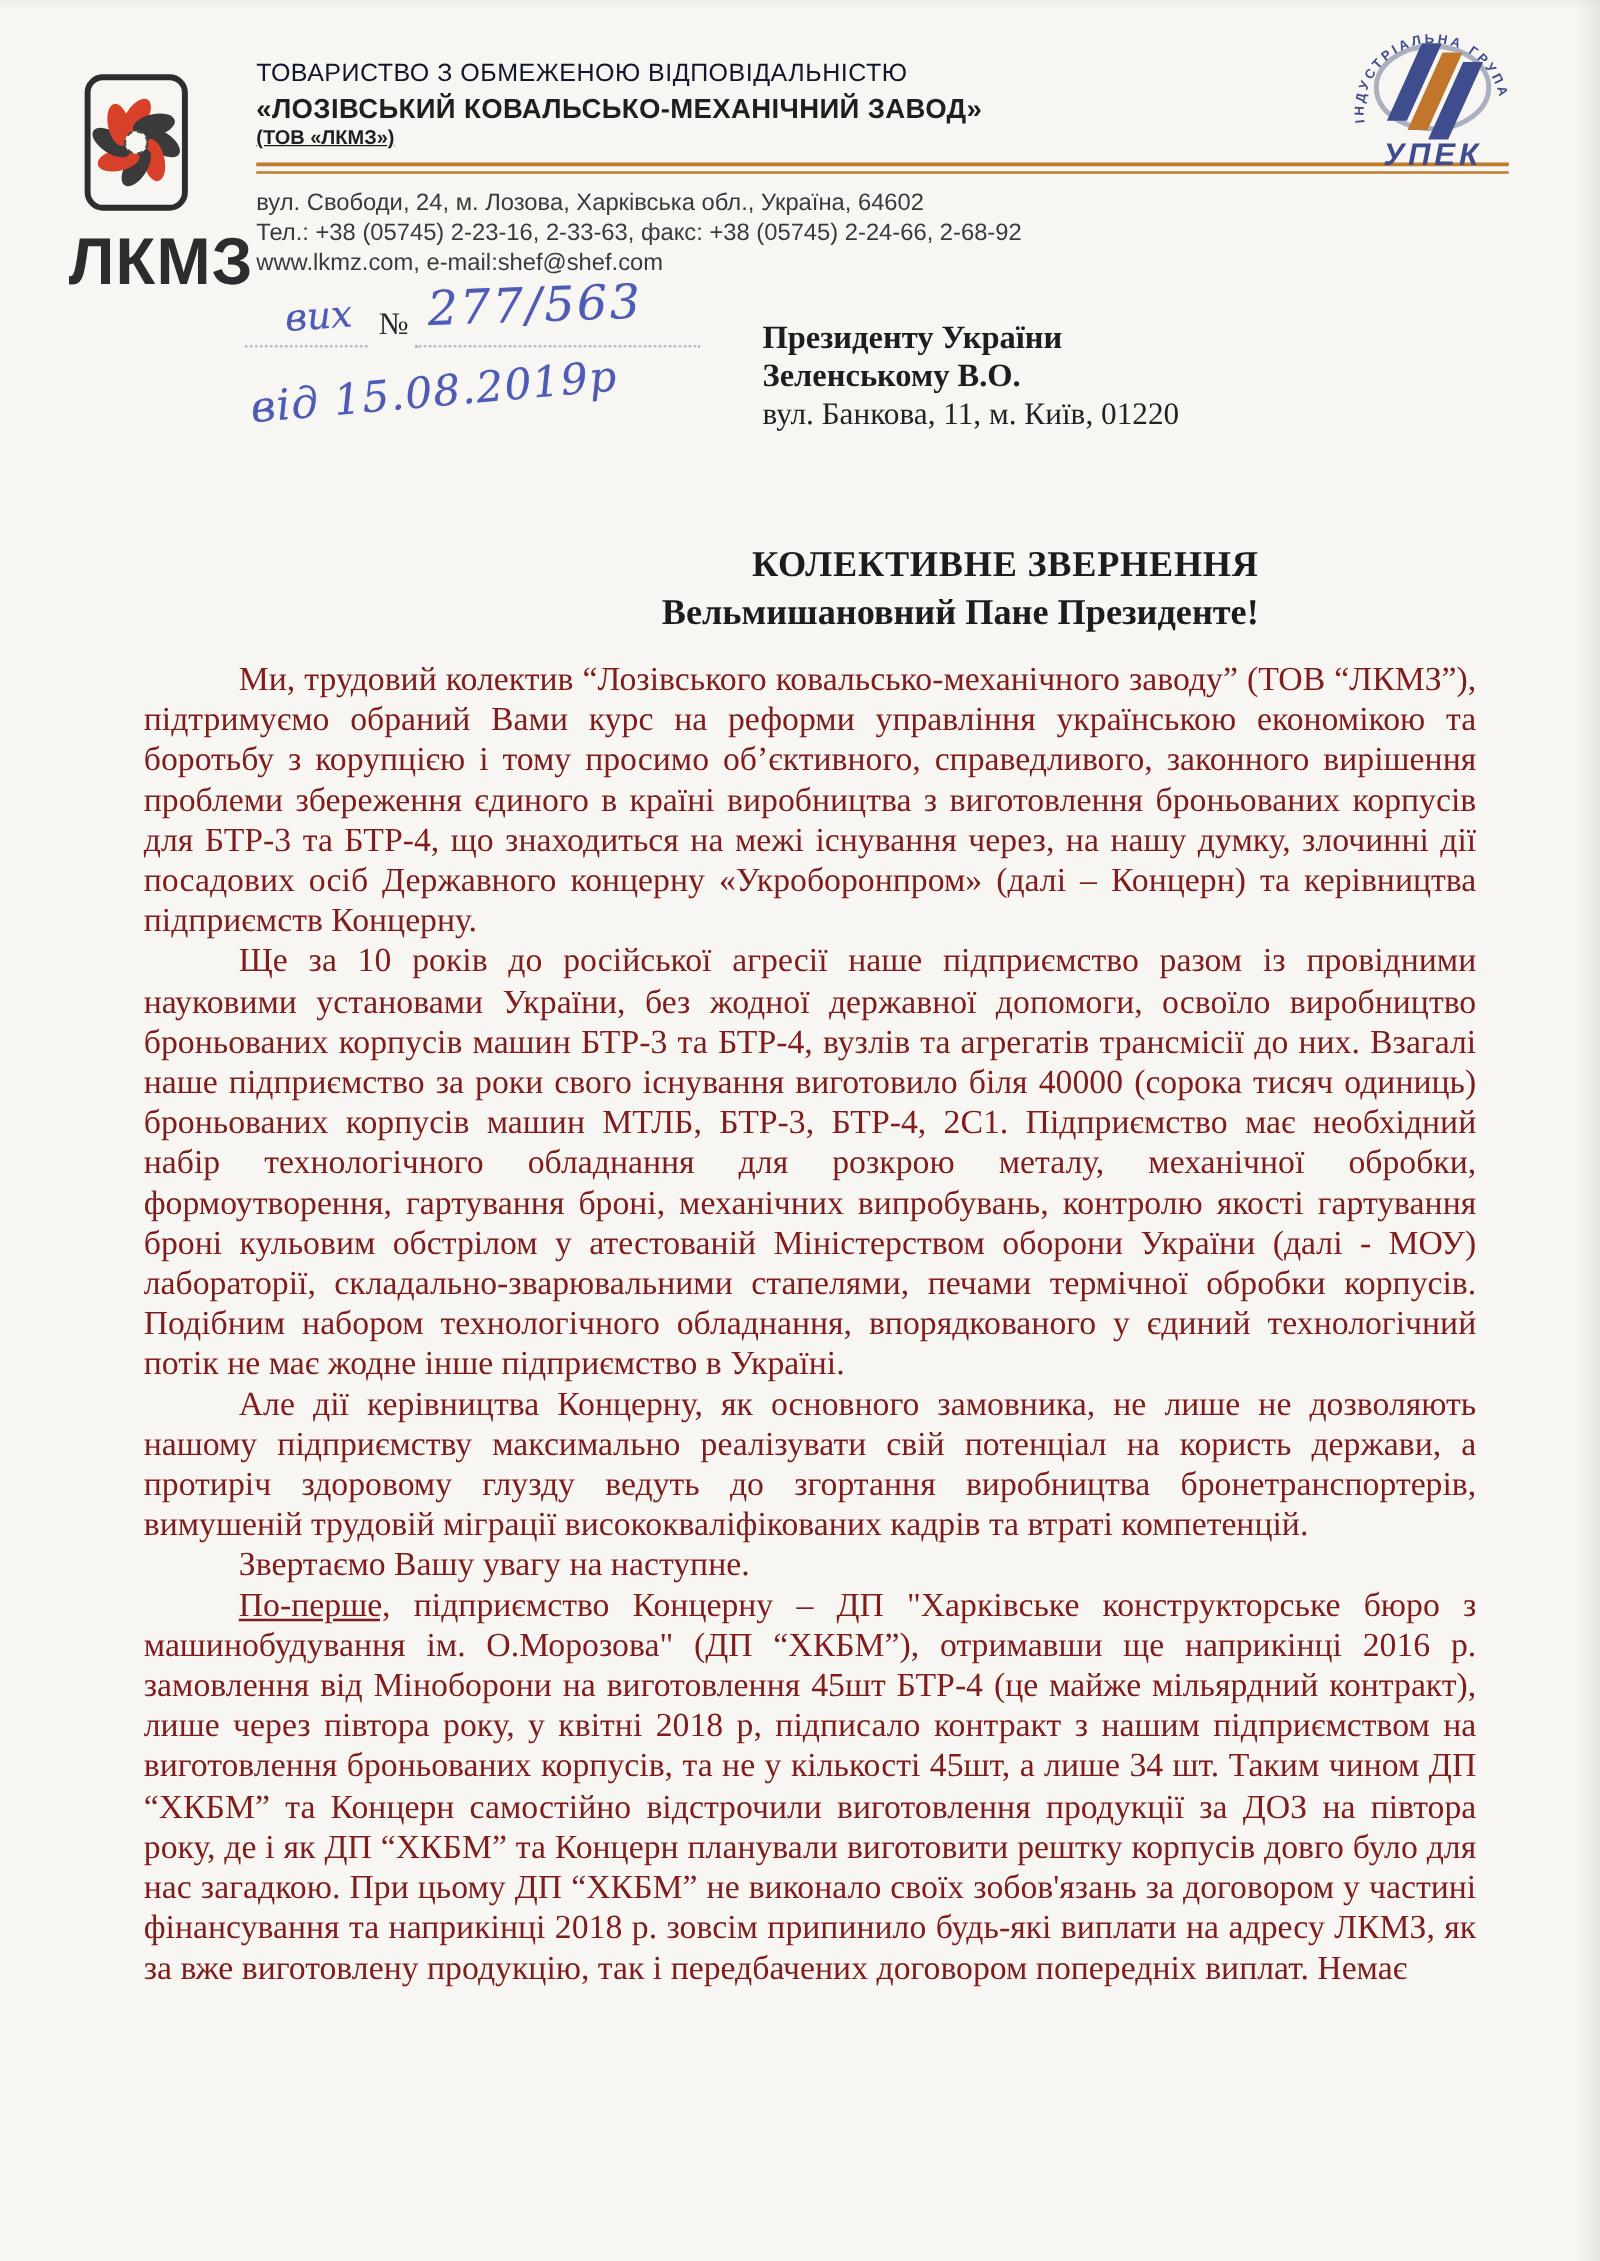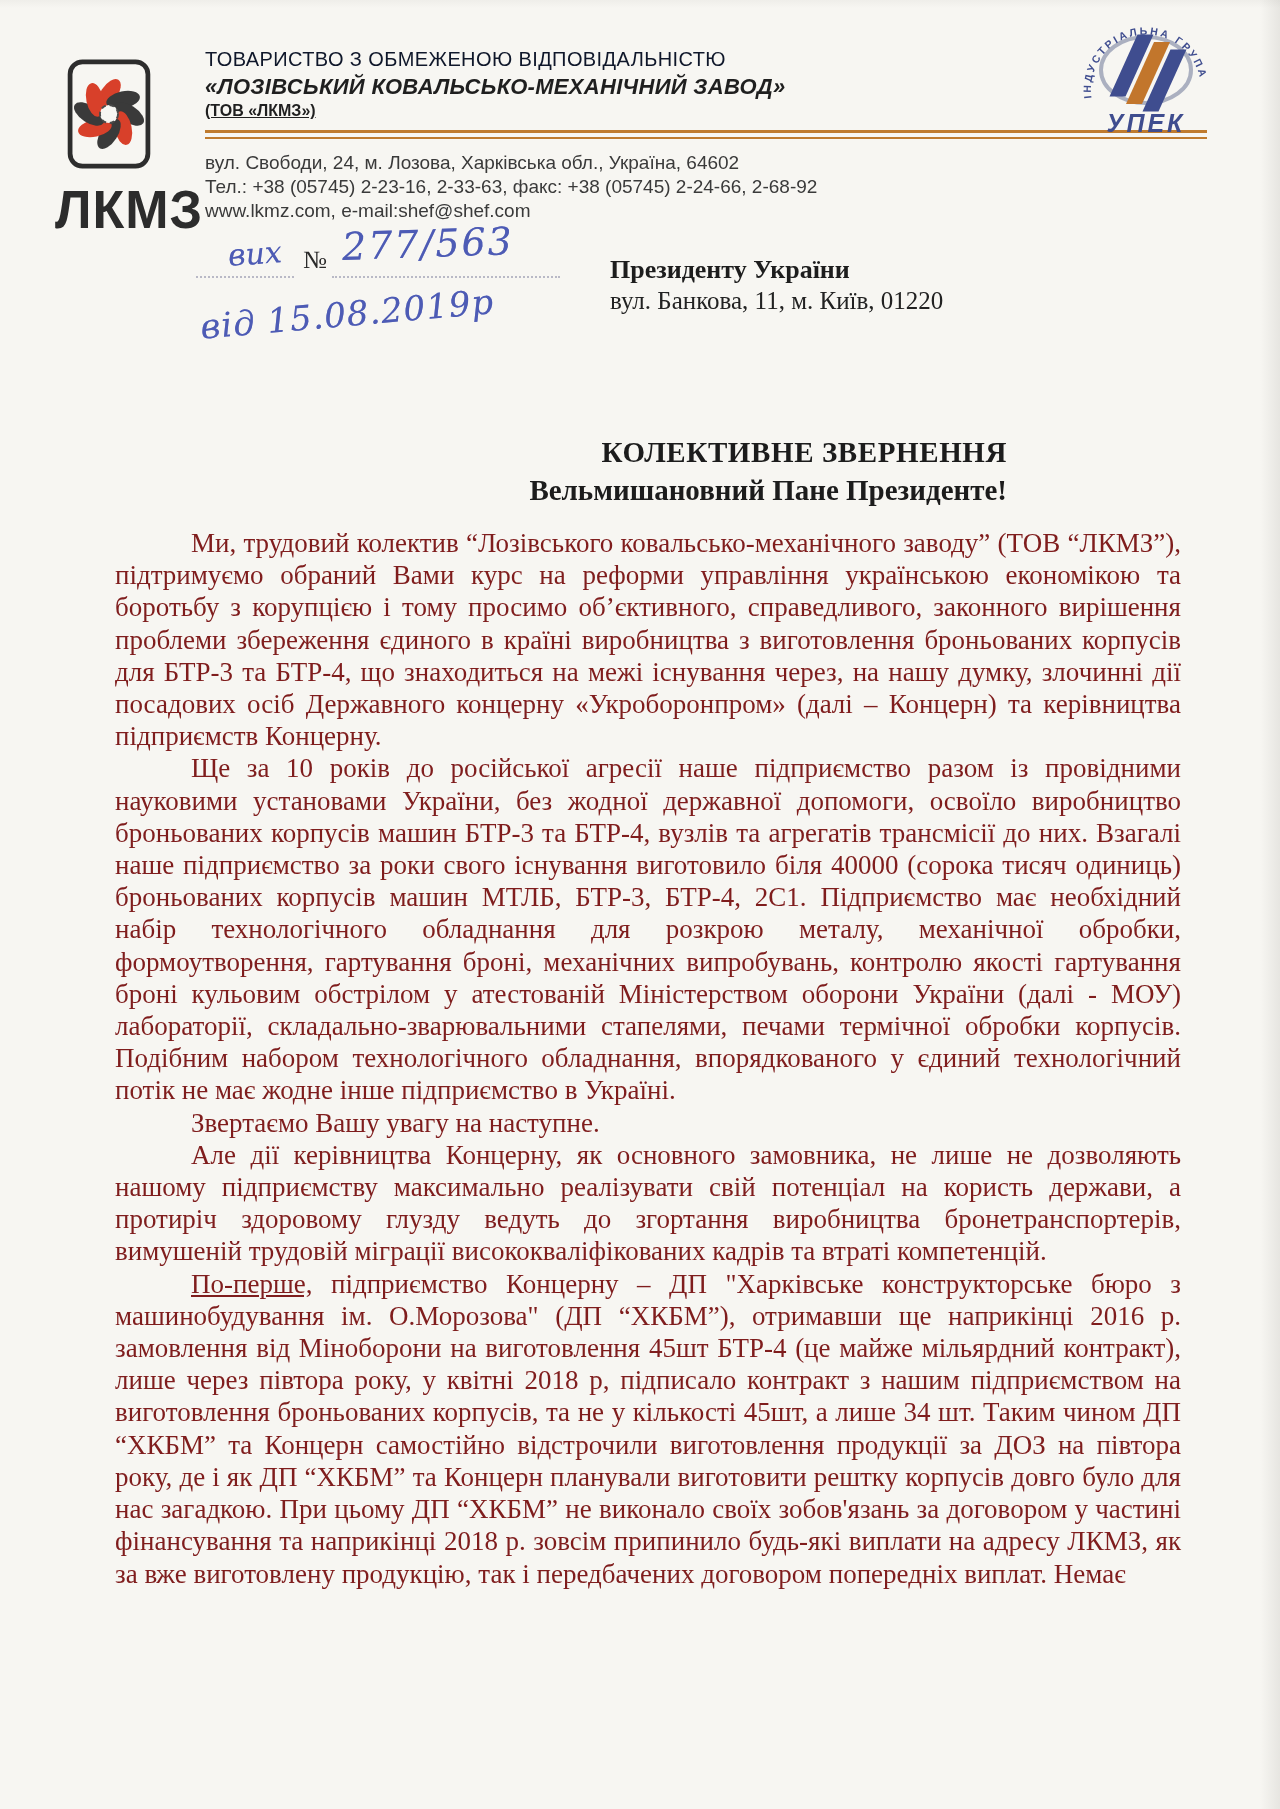--- a/index.html
+++ b/index.html
@@ -27,21 +27,21 @@
   .logo-box{position:absolute;left:66px;top:58px;width:130px;}
   .logo-box svg{display:block;}
   .wordmark{
     position:absolute;left:-26px;top:122px;width:178px;
     font-family:"Liberation Sans", sans-serif;font-weight:bold;
     font-size:52px;letter-spacing:1px;color:#2c2c2c;text-align:center;
     transform:scaleY(1.02);
   }
   .company-block{position:absolute;left:205px;top:48px;width:1002px;font-family:"Liberation Sans", sans-serif;}
   .company-type{font-size:20px;color:#0f172a;letter-spacing:0.4px;}
-  .company-name{font-size:22px;font-weight:bold;color:#1f1f1f;letter-spacing:0.3px;margin-top:3px;font-style:italic;}
+  .company-name{font-size:22px;font-weight:bold;color:#1f1f1f;letter-spacing:0.3px;margin-top:3px;}
   .company-short{font-size:16px;font-weight:bold;color:#1f1f1f;margin-top:2px;text-decoration:underline;}
   .orange-rule{
     margin-top:10px;height:4px;width:1002px;
     border-top:3px solid #bf7b2e;border-bottom:2px solid #bf7b2e;
   }
   .address-block{margin-top:12px;font-size:19px;color:#3a3a3a;line-height:24px;}
   .upek{position:absolute;left:1066px;top:4px;width:160px;}
 
   
   .ref{position:absolute;left:0;top:0;}
@@ -129,29 +129,30 @@
     <span class="hw hw-out">вих</span>
     <span class="no-sign">№</span>
     <span class="hw hw-num">277/563</span>
     <span class="dotline dot1"></span>
     <span class="dotline dot2"></span>
     <span class="hw hw-date">від 15.08.2019р</span>
   </div>
 
   <div class="recipient">
     <div class="r-bold">Президенту України</div>
+    <div class="r-bold">Зеленському В.О.</div>
     <div class="r-norm">вул. Банкова, 11, м. Київ, 01220</div>
   </div>
 
   <div class="title-wrap">
     <div class="title">КОЛЕКТИВНЕ ЗВЕРНЕННЯ</div>
     <div class="salutation">Вельмишановний Пане Президенте!</div>
   </div>
 
   <div class="body">
     <p>Ми,  трудовий  колектив  “Лозівського  ковальсько-механічного  заводу”  (ТОВ “ЛКМЗ”),  підтримуємо  обраний  Вами  курс  на  реформи  управління  українською економікою  та  боротьбу  з  корупцією  і  тому  просимо  об’єктивного,  справедливого, законного  вирішення  проблеми  збереження  єдиного  в  країні  виробництва  з виготовлення  броньованих  корпусів  для  БТР-3  та  БТР-4,  що  знаходиться  на  межі існування  через,  на  нашу  думку,  злочинні  дії  посадових  осіб  Державного  концерну «Укроборонпром»  (далі – Концерн)  та  керівництва  підприємств  Концерну.</p>
     <p>Ще  за  10  років  до  російської  агресії  наше  підприємство  разом  із  провідними науковими  установами  України,  без  жодної  державної  допомоги,  освоїло виробництво  броньованих  корпусів  машин  БТР-3  та  БТР-4,  вузлів  та  агрегатів трансмісії  до  них.  Взагалі  наше  підприємство  за  роки  свого  існування  виготовило біля  40000  (сорока  тисяч  одиниць)  броньованих  корпусів  машин   МТЛБ,  БТР-3,  БТР-4,  2С1.  Підприємство  має  необхідний  набір  технологічного  обладнання  для  розкрою металу,  механічної  обробки,  формоутворення,  гартування  броні,  механічних випробувань,  контролю  якості  гартування  броні  кульовим  обстрілом  у  атестованій Міністерством  оборони  України  (далі  -  МОУ)  лабораторії,  складально-зварювальними  стапелями,  печами   термічної  обробки  корпусів.  Подібним  набором технологічного  обладнання,   впорядкованого  у  єдиний  технологічний  потік  не  має жодне  інше  підприємство  в  Україні.</p>
+    <p>Але  дії  керівництва  Концерну,  як  основного  замовника,  не  лише  не  дозволяють нашому  підприємству  максимально  реалізувати  свій  потенціал  на  користь  держави, а  протиріч  здоровому  глузду  ведуть  до  згортання  виробництва  бронетранспортерів, вимушеній  трудовій  міграції  висококваліфікованих  кадрів  та  втраті  компетенцій.</p>
     <p>Звертаємо  Вашу  увагу  на  наступне.</p>
-    <p>Але  дії  керівництва  Концерну,  як  основного  замовника,  не  лише  не  дозволяють нашому  підприємству  максимально  реалізувати  свій  потенціал  на  користь  держави, а  протиріч  здоровому  глузду  ведуть  до  згортання  виробництва  бронетранспортерів, вимушеній  трудовій  міграції  висококваліфікованих  кадрів  та  втраті  компетенцій.</p>
     <p><span class="u">По-перше,</span><span> підприємство  Концерну  –  ДП  "Харківське  конструкторське  бюро  з машинобудування  ім.  О.Морозова"  (ДП  “ХКБМ”),  отримавши  ще  наприкінці  2016  р. замовлення  від  Міноборони  на  виготовлення  45шт  БТР-4  (це  майже  мільярдний контракт),  лише  через  півтора  року,  у  квітні  2018  р,  підписало  контракт  з  нашим підприємством  на  виготовлення  броньованих  корпусів,  та  не  у  кількості  45шт,  а лише  34  шт.  Таким  чином  ДП  “ХКБМ”  та  Концерн   самостійно  відстрочили виготовлення  продукції  за  ДОЗ  на  півтора  року,  де  і  як  ДП  “ХКБМ”  та  Концерн планували  виготовити  рештку  корпусів  довго  було  для  нас  загадкою.  При  цьому  ДП “ХКБМ”  не  виконало  своїх  зобов'язань  за  договором  у  частині  фінансування  та наприкінці  2018  р.  зовсім  припинило  будь-які  виплати  на  адресу  ЛКМЗ,  як  за  вже виготовлену  продукцію,  так  і  передбачених  договором  попередніх  виплат.  Немає</span></p>
   </div>
 
 </div>
 
 </body></html>

